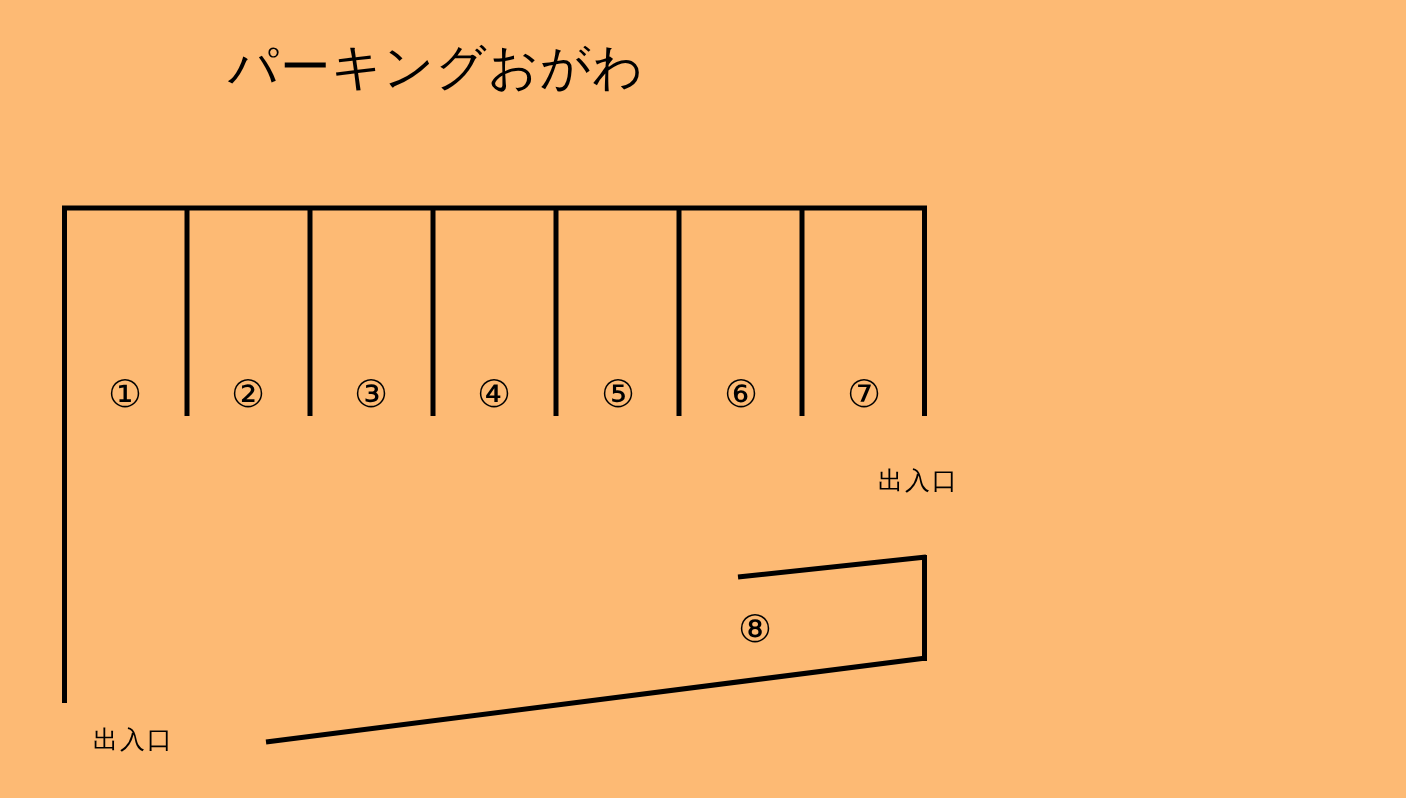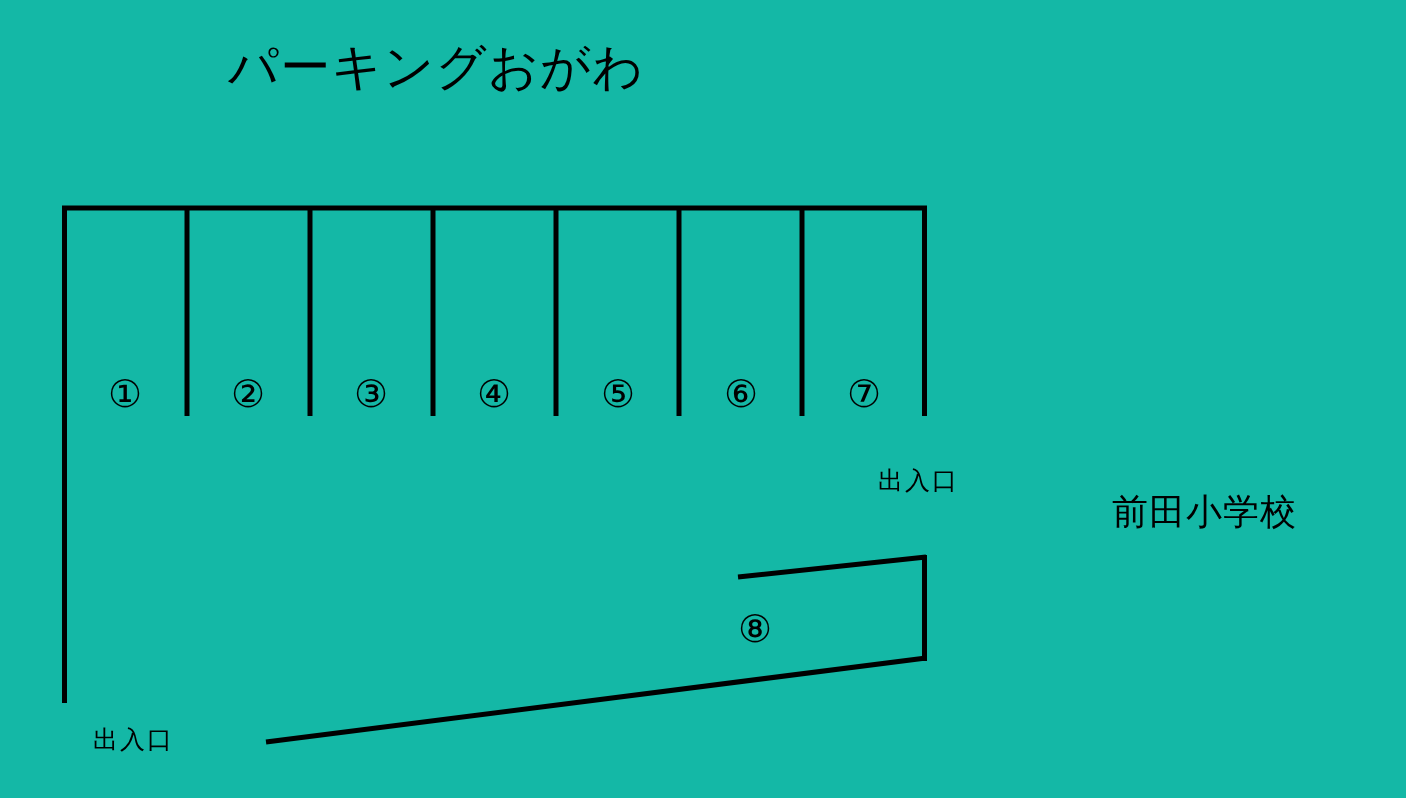--- a/index.html
+++ b/index.html
@@ -1,20 +1,20 @@
 <!DOCTYPE html>
 <html><head>
   <meta charset="utf-8">
   <style>
     html, body { margin: 0; padding: 0; background: #ffffff; }
     #canvas {
       position: relative;
       width: 1406px;
       height: 798px;
-      background: #14b8a6;
+      background: #fdba74;
       overflow: hidden;
       font-family: "DejaVu Sans", "Liberation Sans", sans-serif;
       color: #000000;
     }
     #lines { position: absolute; left: 0; top: 0; }
     .label {
       position: absolute;
       white-space: nowrap;
       line-height: 1;
       color: #000;
@@ -60,14 +60,13 @@
   <div class="label space-num" style="left:341px;">③</div>
   <div class="label space-num" style="left:464px;">④</div>
   <div class="label space-num" style="left:588px;">⑤</div>
   <div class="label space-num" style="left:711px;">⑥</div>
   <div class="label space-num" style="left:834px;">⑦</div>
   <div class="label space-num-8">⑧</div>
 
   <div class="label entrance entrance-right">出入口</div>
   <div class="label entrance entrance-left">出入口</div>
 
-  <div class="label school">前田小学校</div>
 </div>
 
 </body></html>

